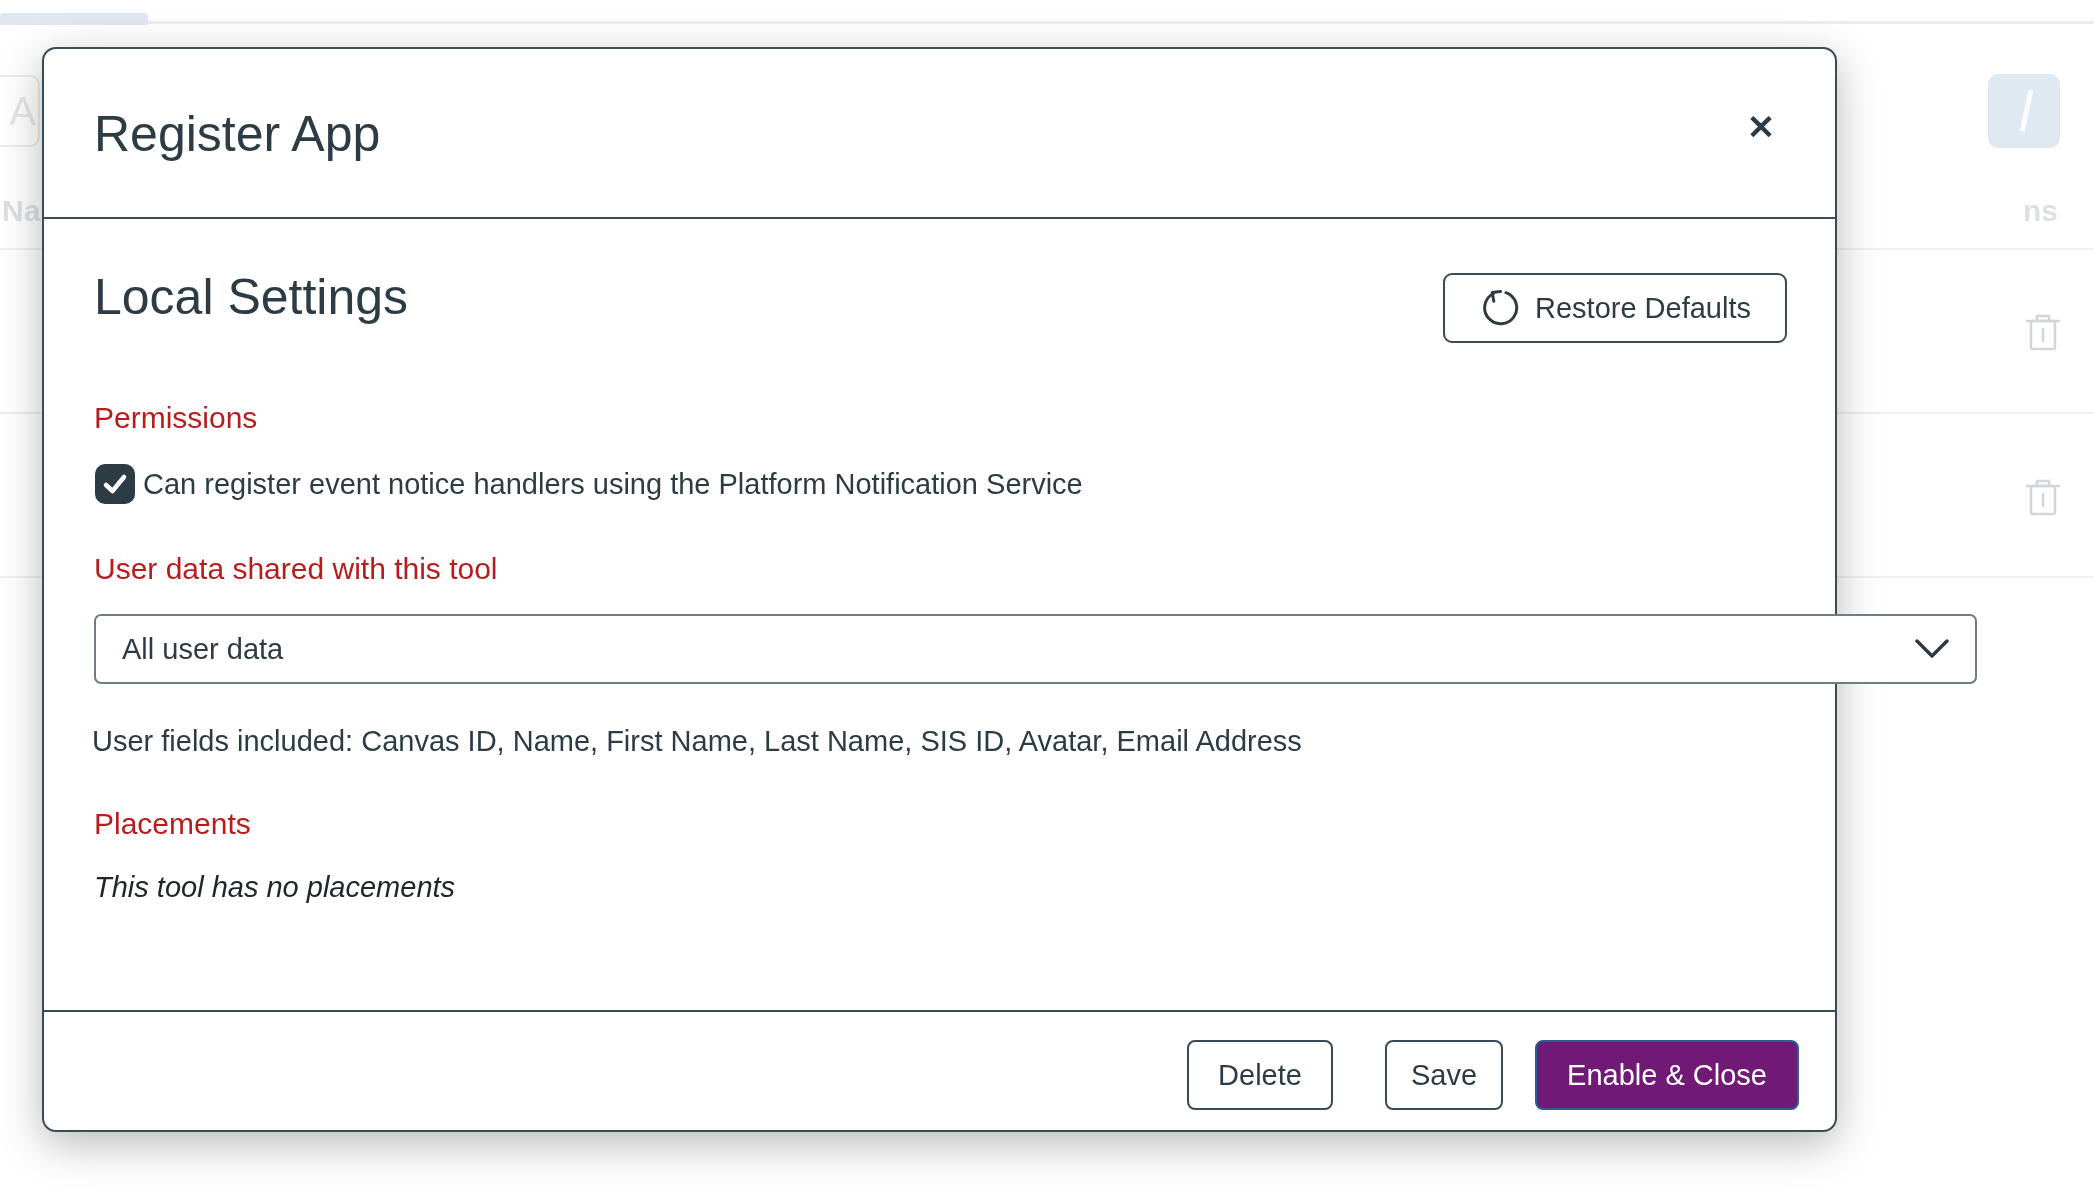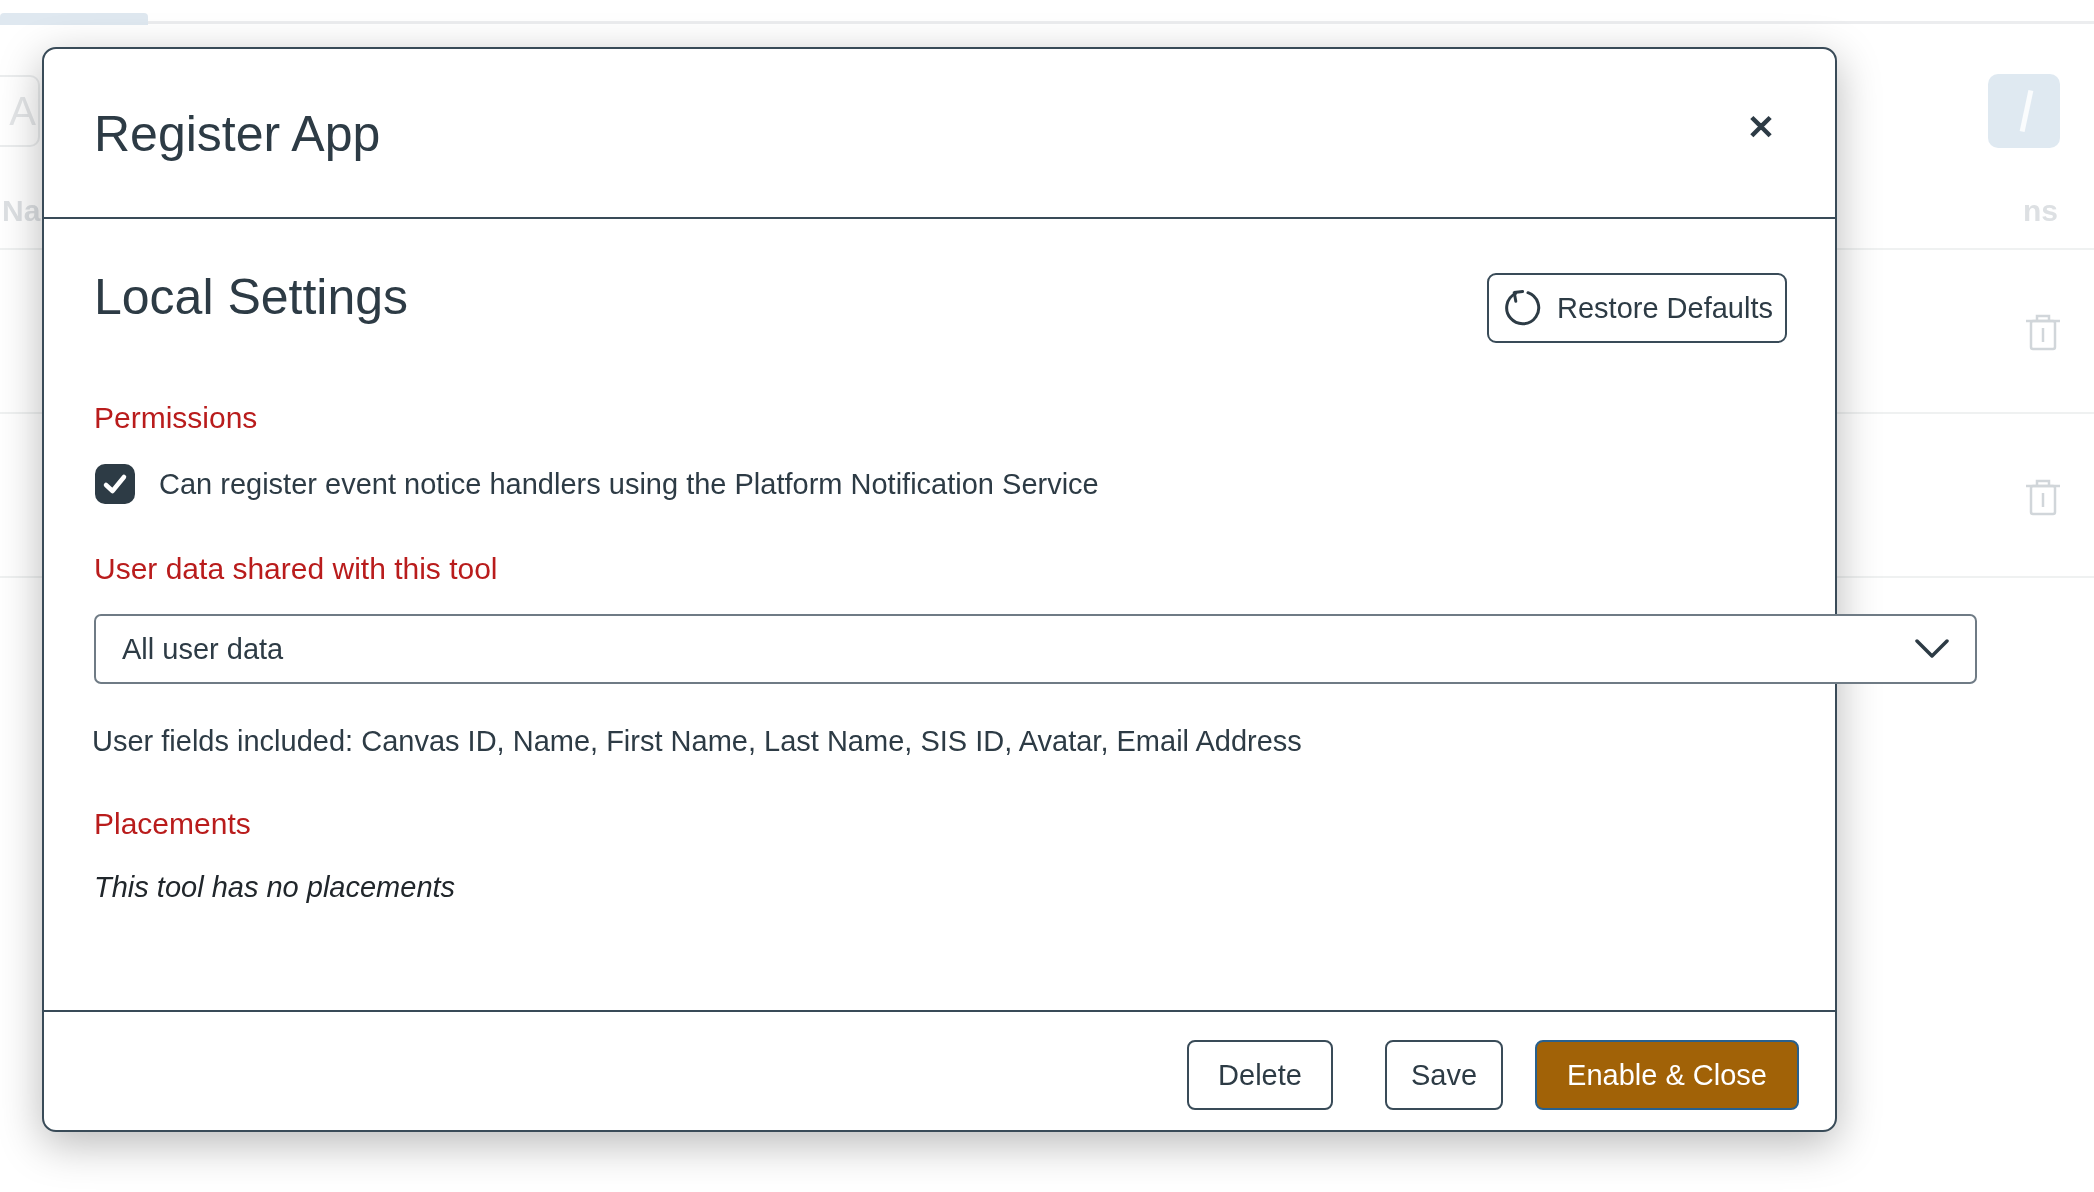--- a/index.html
+++ b/index.html
@@ -54,35 +54,35 @@
     position:absolute;right:52px;top:56px;width:44px;height:44px;
     display:flex;align-items:center;justify-content:center;
     font-size:34px;font-weight:700;color:#2d3b45;cursor:pointer;background:none;border:none;
   }
   .section-title{
     position:absolute;left:50px;top:218px;font-size:50px;line-height:60px;
     font-weight:400;color:#2d3b45;
   }
   .restore-btn{
     position:absolute;top:224px;right:48px;height:70px;
-    display:flex;align-items:center;gap:16px;padding:0 12px;
+    display:flex;align-items:center;gap:16px;padding:0 34px;
     background:#fff;border:2px solid #394b58;border-radius:9px;
     font-size:29px;color:#2d3b45;box-sizing:border-box;cursor:pointer;
     font-family:inherit;
   }
   .restore-btn svg{width:40px;height:40px;}
   .field-label{
     position:absolute;left:50px;font-size:30px;font-weight:400;color:#b91c1c;
   }
   .label-permissions{top:352px;}
   .label-userdata{top:503px;}
   .label-placements{top:758px;}
   .checkbox-row{
     position:absolute;left:51px;top:413px;height:44px;
-    display:flex;align-items:center;gap:24px;
+    display:flex;align-items:center;gap:8px;
   }
   .checkbox{
     width:40px;height:40px;background:#2d3b45;border-radius:10px;
     display:flex;align-items:center;justify-content:center;flex:0 0 auto;cursor:pointer;
   }
   .checkbox svg{width:26px;height:26px;}
   .checkbox-label{font-size:29px;color:#2d3b45;}
   .select{
     position:absolute;left:50px;top:565px;width:1883px;height:70px;
     border:2px solid #6f7b85;border-radius:7px;background:#fff;
@@ -103,21 +103,21 @@
     display:flex;align-items:center;gap:32px;
   }
   .btn{
     height:70px;border-radius:8px;font-size:29px;font-family:inherit;
     display:flex;align-items:center;justify-content:center;cursor:pointer;
     box-sizing:border-box;
   }
   .btn-secondary{background:#fff;border:2px solid #394b58;color:#2d3b45;margin-left:20px;}
   .btn-delete{width:146px;}
   .btn-save{width:118px;}
-  .btn-primary{width:264px;background:#a16207;border:2px solid #28608d;color:#ffffff;}
+  .btn-primary{width:264px;background:#701a75;border:2px solid #28608d;color:#ffffff;}
 </style>
 </head>
 <body>
 
 <div class="backdrop">
   <div class="bd-tab"></div>
   <div class="bd-topline"></div>
   <div class="bd-app-btn">
     <span>A</span>
   </div>

